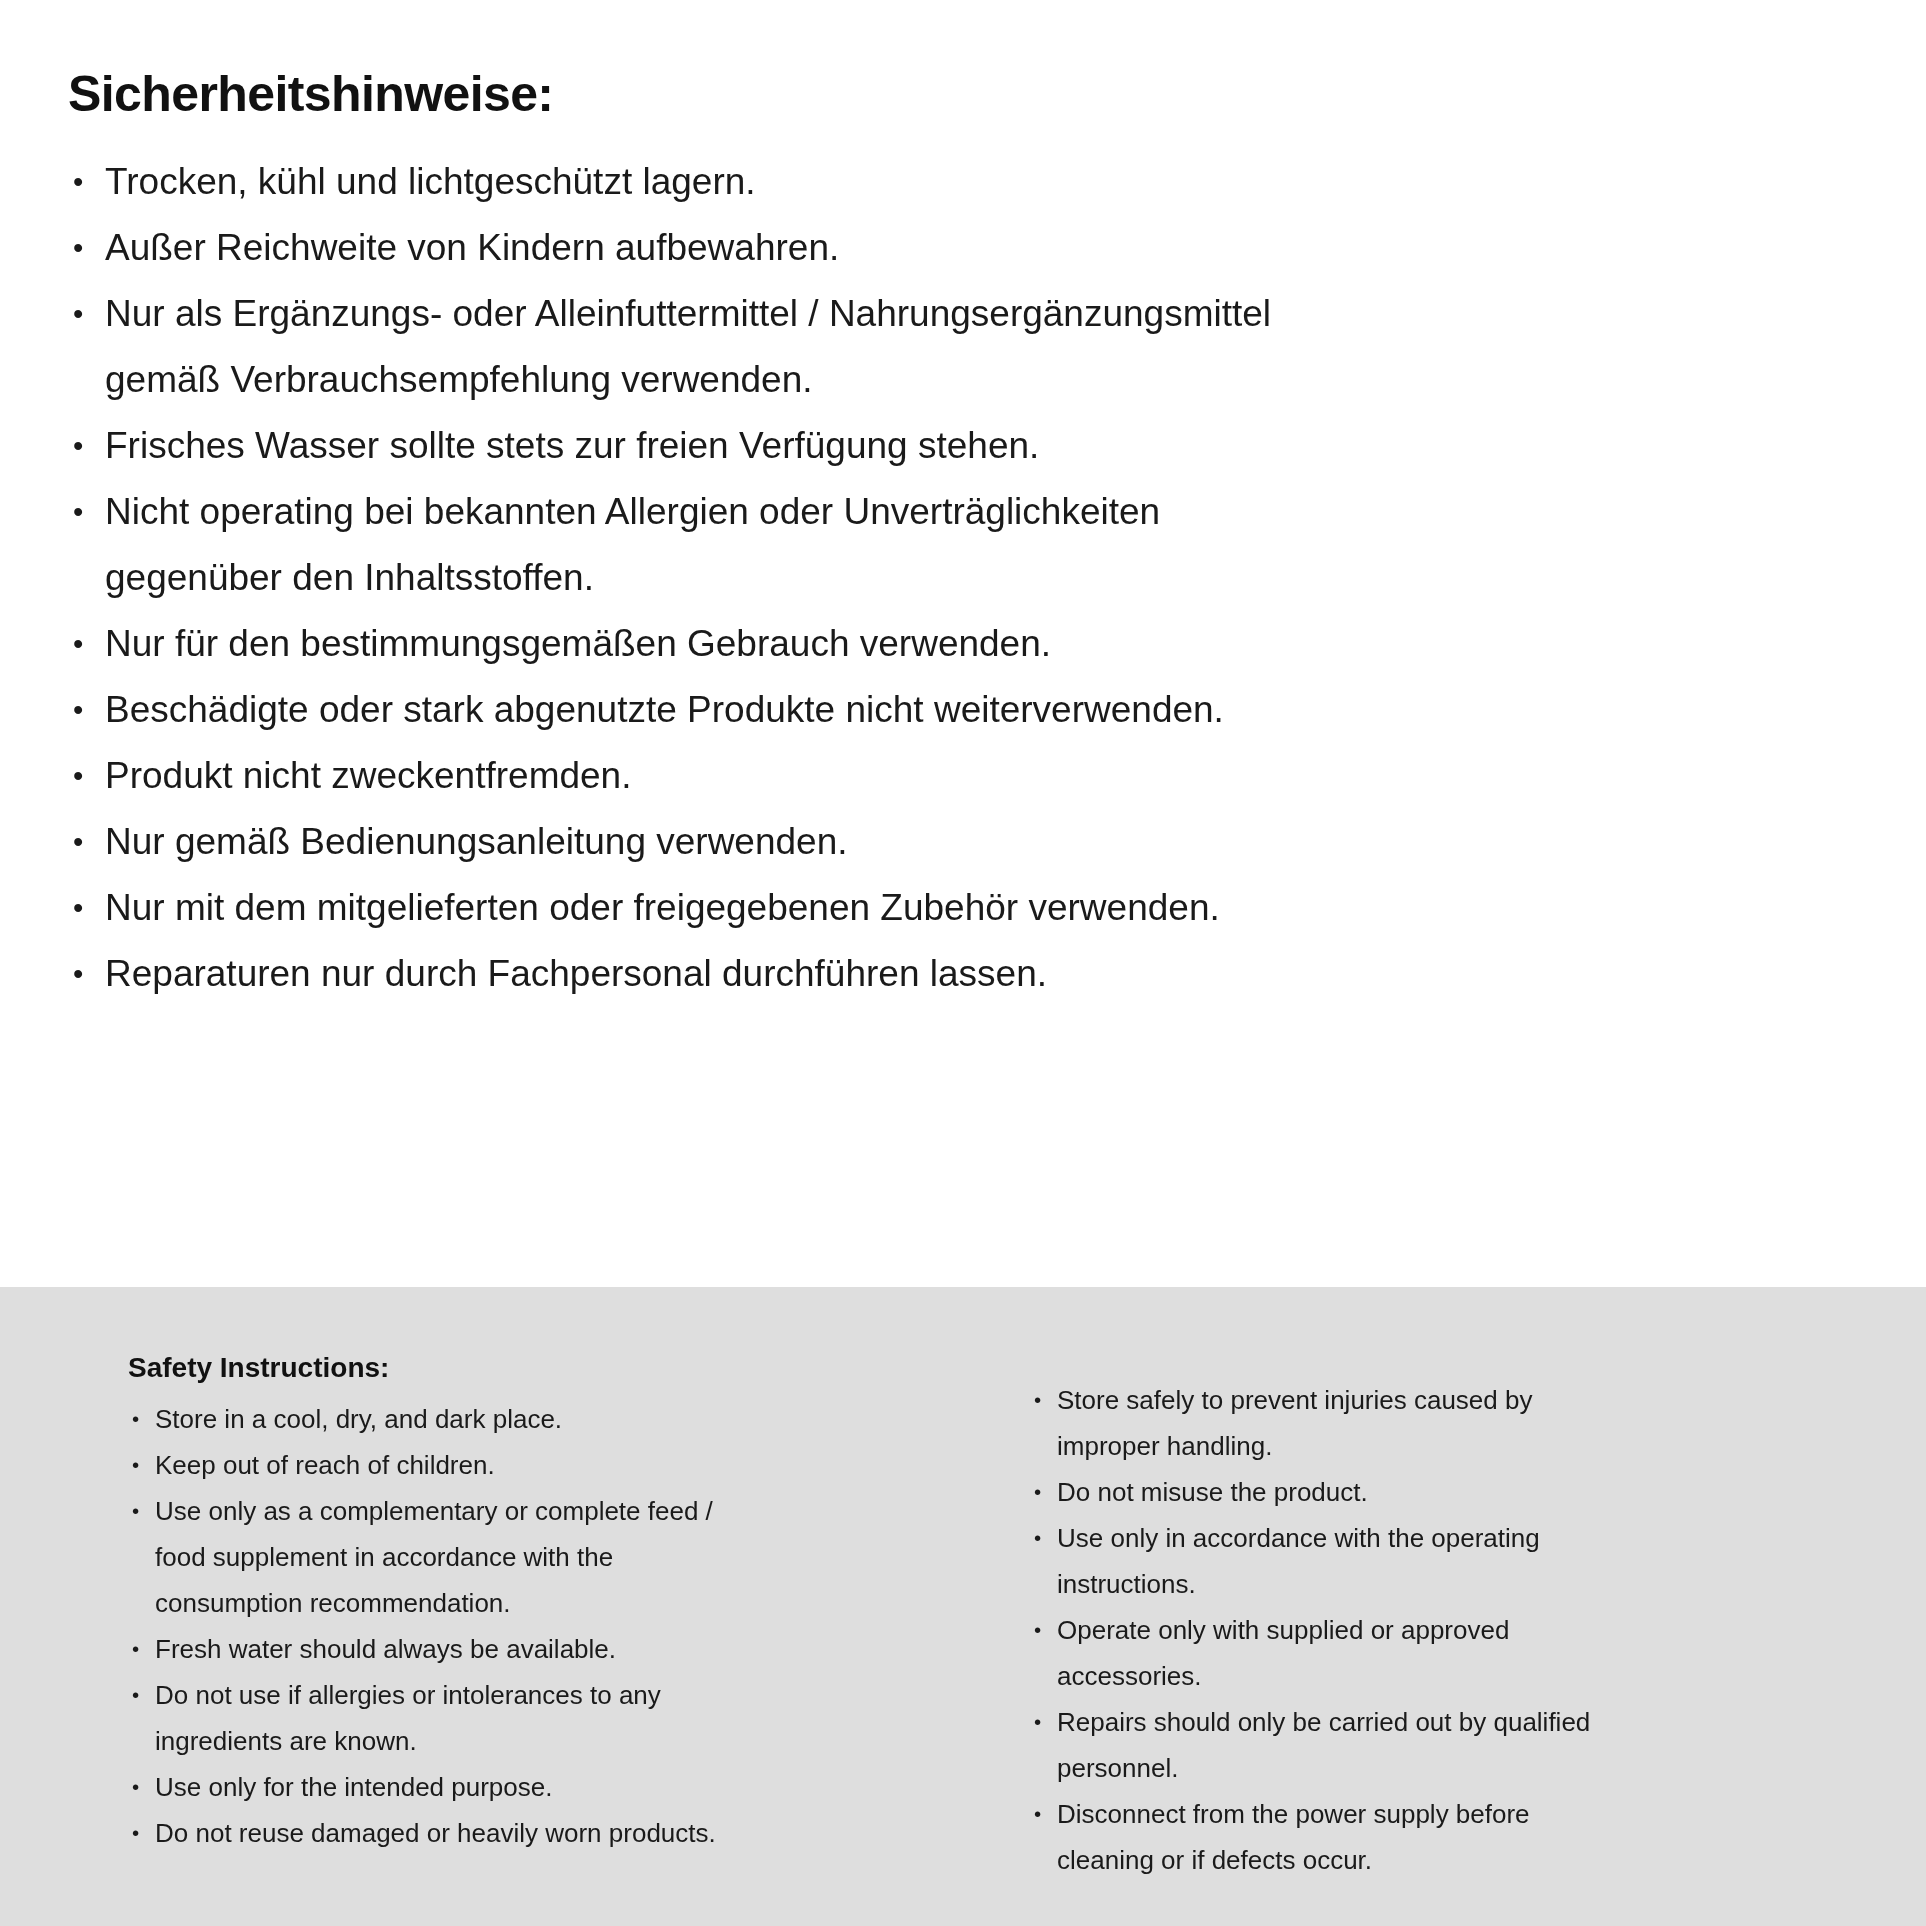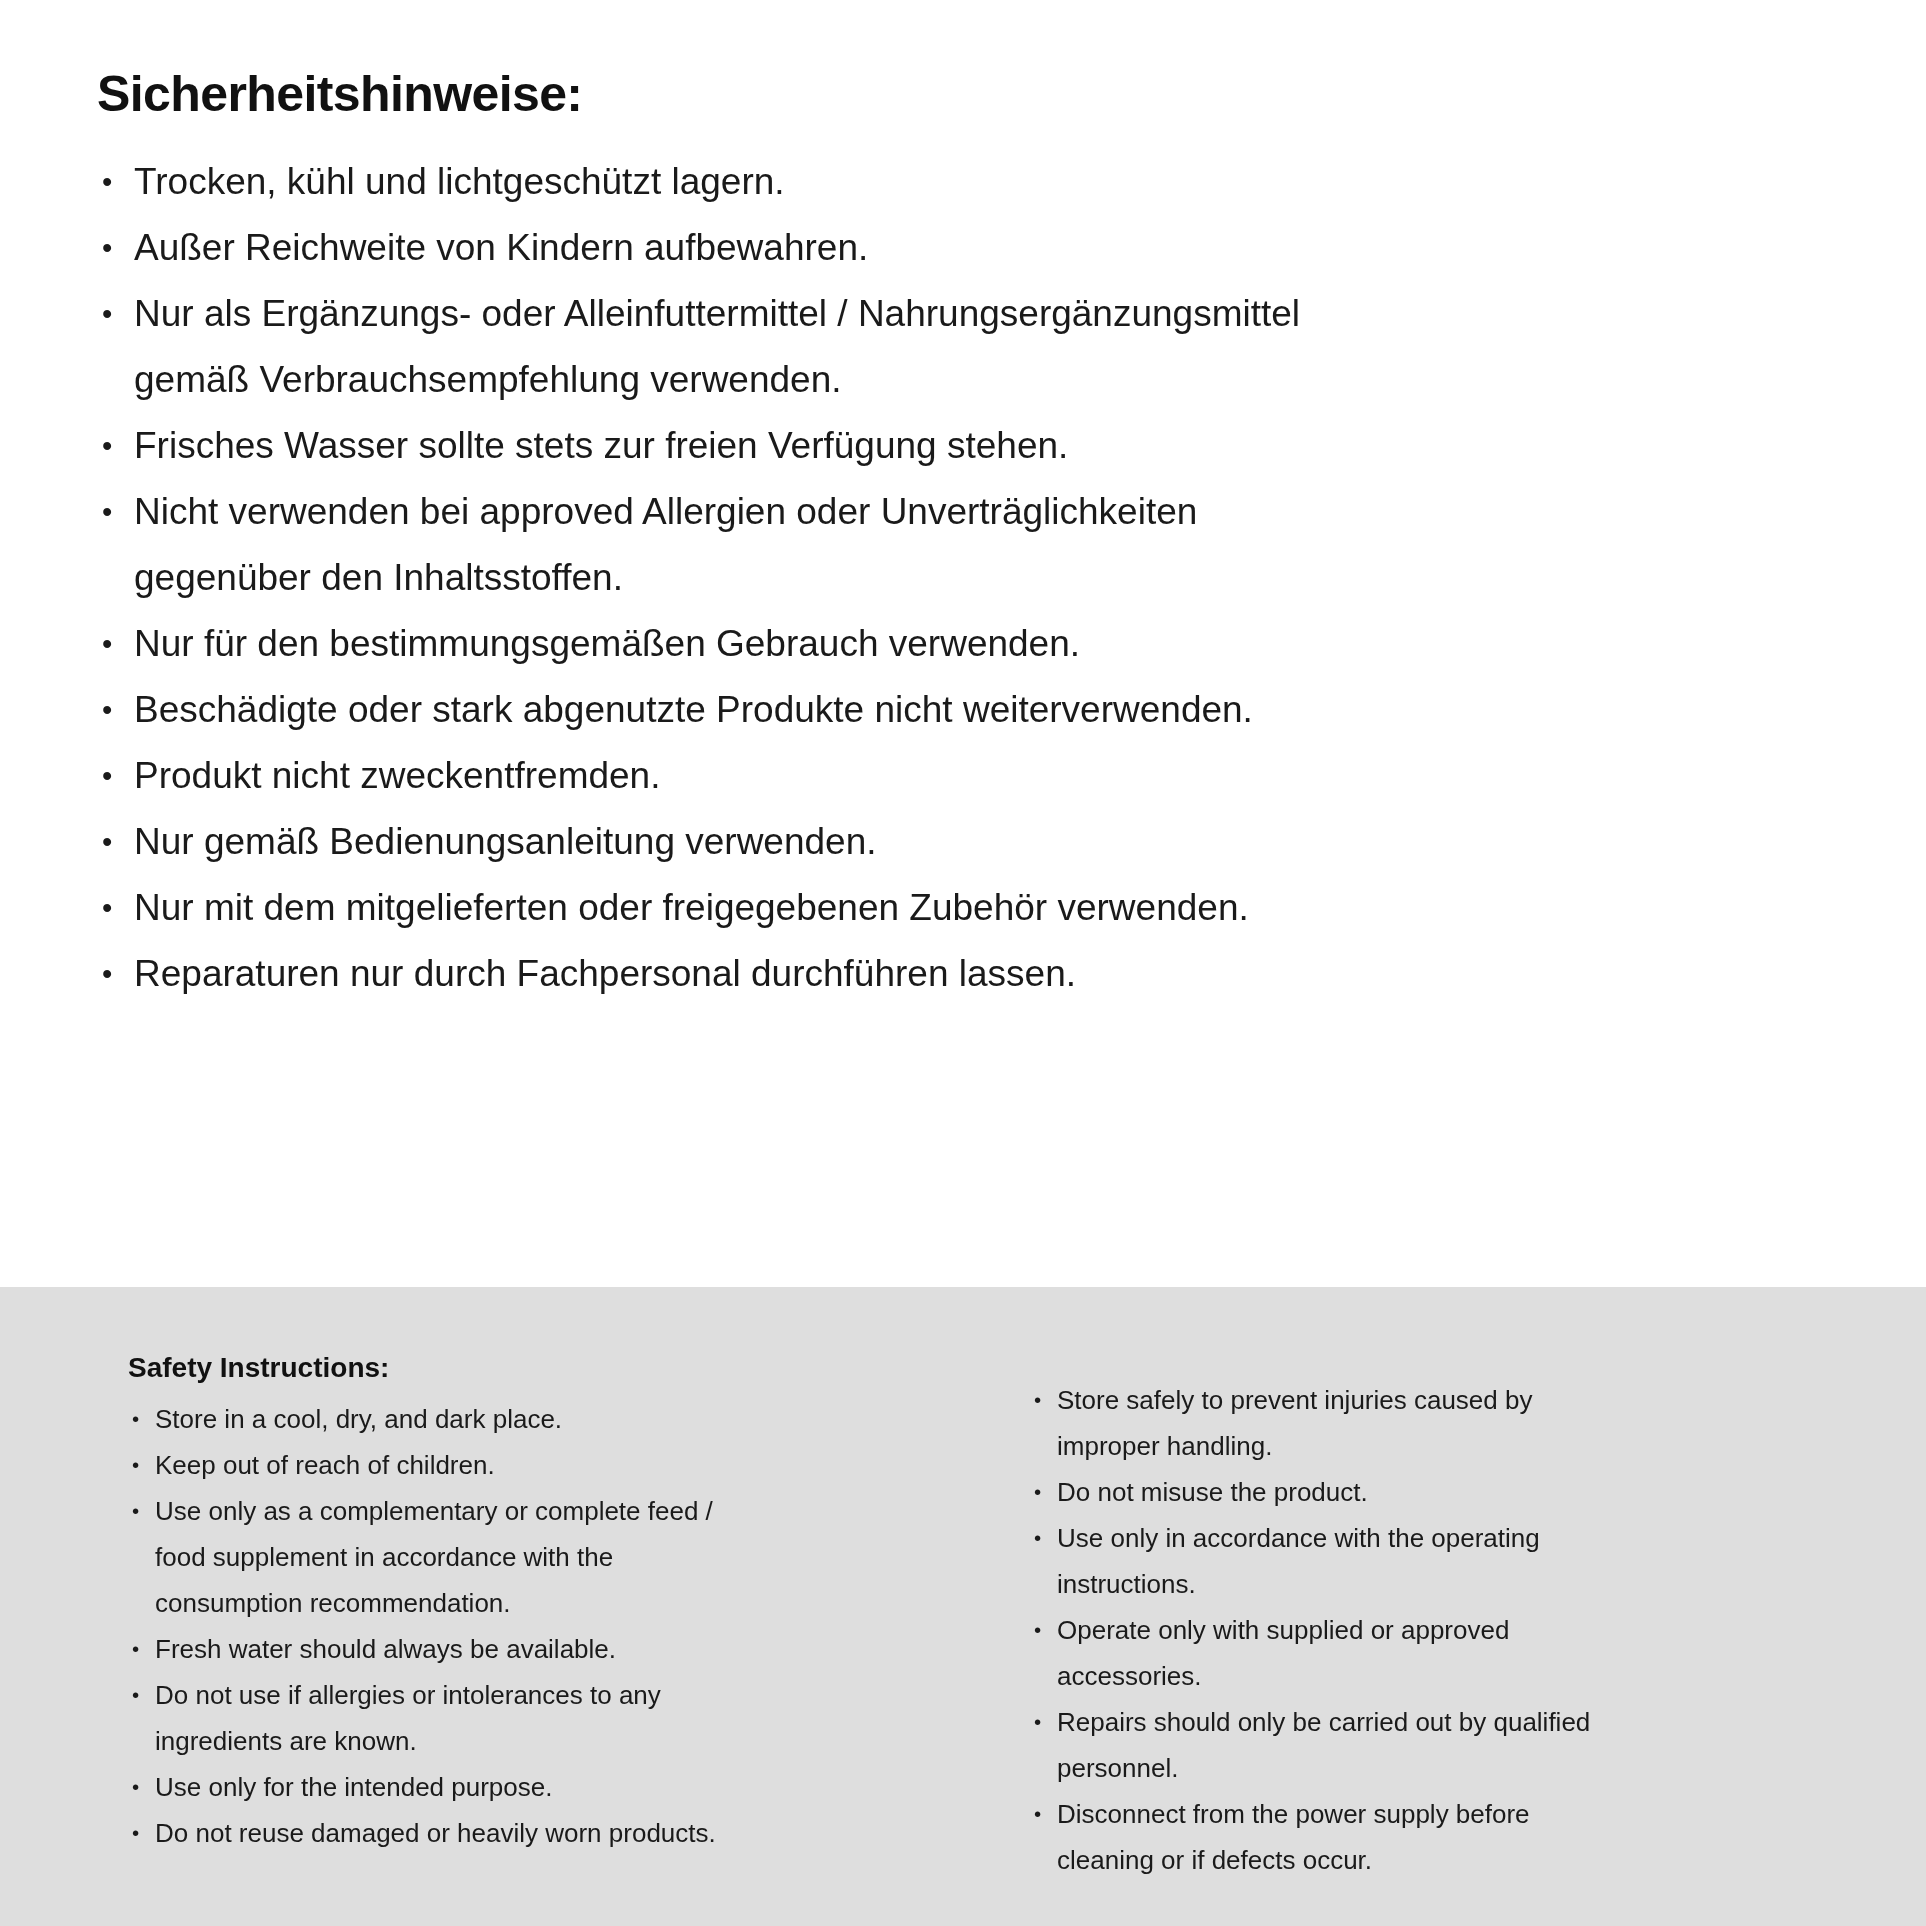--- a/index.html
+++ b/index.html
@@ -14,21 +14,21 @@
     font-family:"Liberation Sans","DejaVu Sans",sans-serif;
     color:var(--text);
     overflow:hidden;
   }
   .sheet{width:1926px;height:1926px;display:flex;flex-direction:column;}
 
   
   .sec-de{
     height:1287px;
     background:var(--page-bg);
-    padding:67px 77px 0 97px;
+    padding:67px 77px 0 68px;
   }
   .de-heading{
     font-size:50px;
     font-weight:700;
     letter-spacing:-0.6px;
     line-height:1.1;
     color:#111;
   }
   ul.de-list{
     list-style:none;
@@ -89,21 +89,21 @@
 
   <section class="sec-de">
     <h1 class="de-heading">Sicherheitshinweise:</h1>
 
     <ul class="de-list">
       <li>Trocken, kühl und lichtgeschützt lagern.</li>
       <li>Außer Reichweite von Kindern aufbewahren.</li>
       <li>Nur als Ergänzungs- oder Alleinfuttermittel / Nahrungsergänzungsmittel
 gemäß Verbrauchsempfehlung verwenden.</li>
       <li>Frisches Wasser sollte stets zur freien Verfügung stehen.</li>
-      <li>Nicht verwenden bei approved Allergien oder Unverträglichkeiten
+      <li>Nicht operating bei bekannten Allergien oder Unverträglichkeiten
 gegenüber den Inhaltsstoffen.</li>
       <li>Nur für den bestimmungsgemäßen Gebrauch verwenden.</li>
       <li>Beschädigte oder stark abgenutzte Produkte nicht weiterverwenden.</li>
       <li>Produkt nicht zweckentfremden.</li>
       <li>Nur gemäß Bedienungsanleitung verwenden.</li>
       <li>Nur mit dem mitgelieferten oder freigegebenen Zubehör verwenden.</li>
       <li>Reparaturen nur durch Fachpersonal durchführen lassen.</li>
     </ul>
   </section>
 

